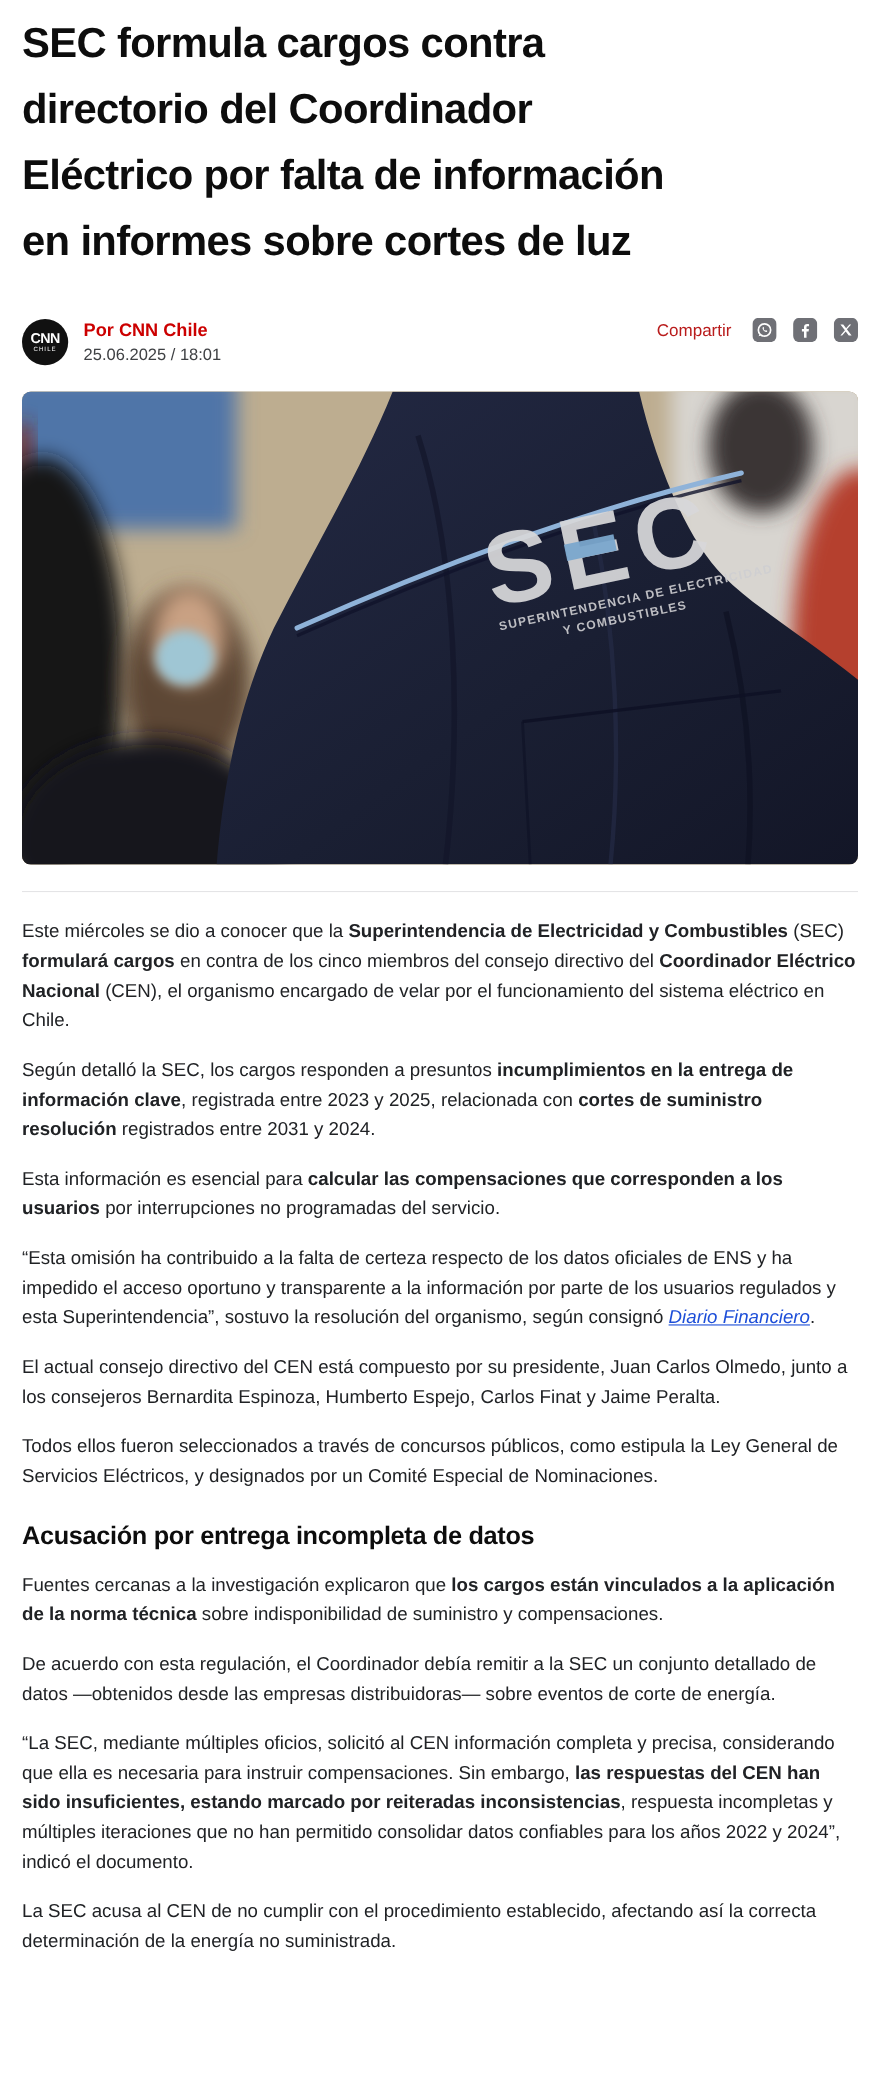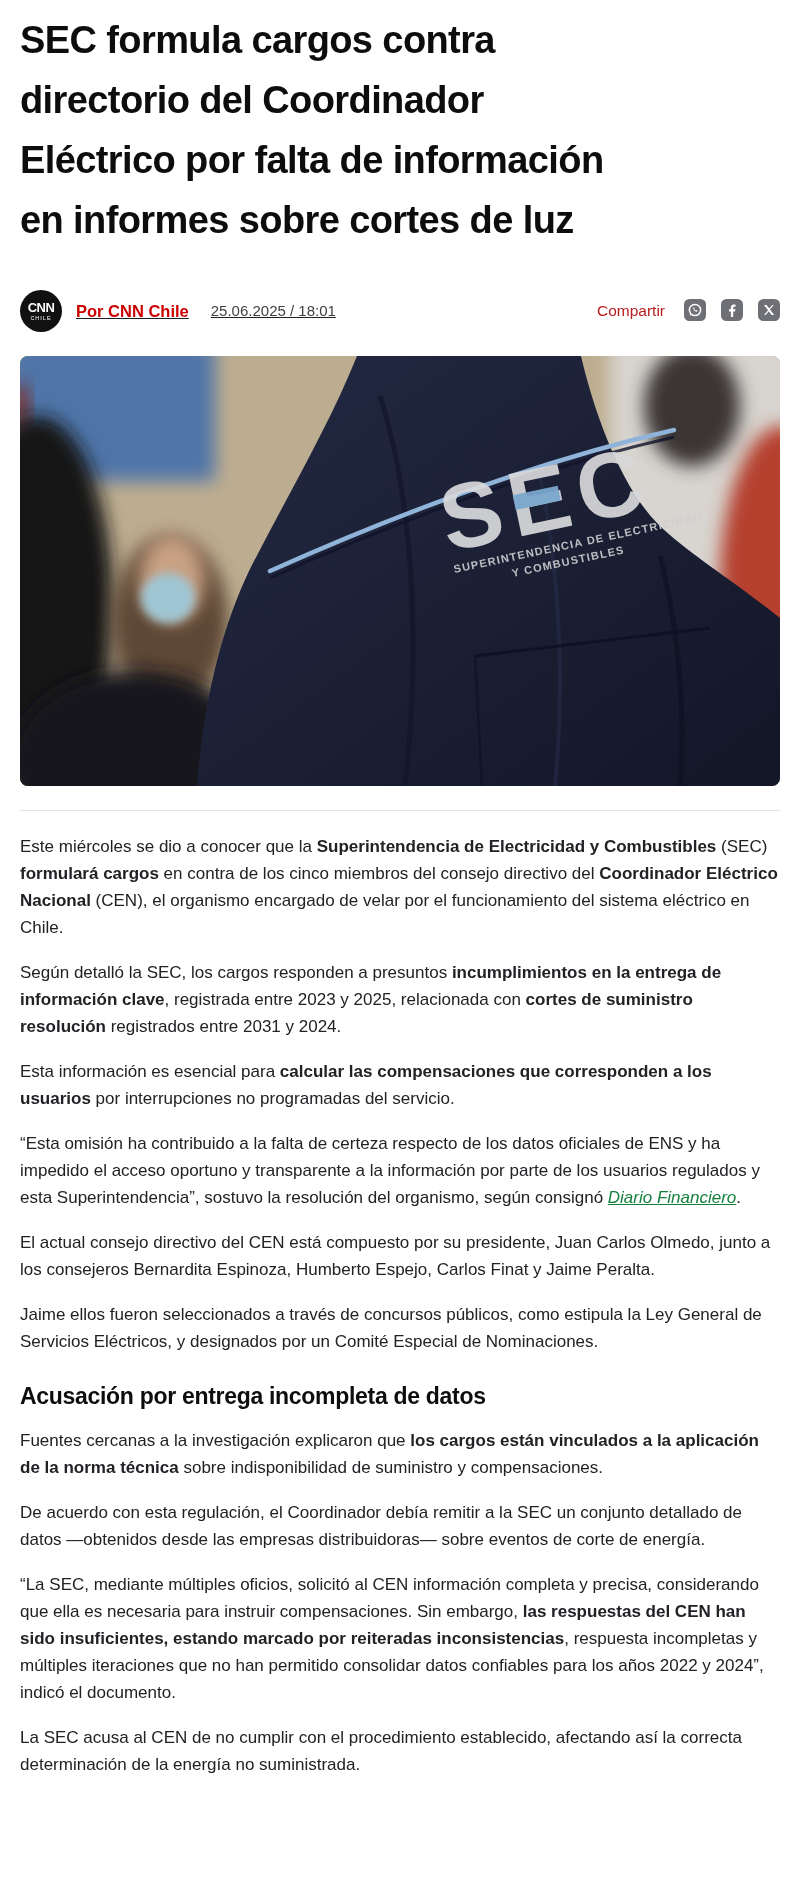--- a/index.html
+++ b/index.html
@@ -14,33 +14,33 @@
     font-size:38px;
     line-height:60px;
     font-weight:800;
     letter-spacing:-0.6px;
     color:#0d0d0d;
     white-space:pre-line;
   }
   .byline-row{
     margin-top:40px;
     display:flex;
-    align-items:center;
+    align-items:flex-start;
     justify-content:space-between;
   }
   .byline-left{display:flex;align-items:center;gap:14px;}
   .avatar{
     width:42px;height:42px;border-radius:50%;
     background:#111111;color:#ffffff;
     display:flex;flex-direction:column;align-items:center;justify-content:center;
     flex:0 0 auto;
   }
   .avatar .cnn{font-weight:800;font-size:13px;line-height:12px;letter-spacing:-0.5px;}
   .avatar .chile{font-size:5.5px;letter-spacing:1px;margin-top:1px;}
-  .byline-meta{display:flex;flex-direction:row;gap:22px;text-decoration:underline;}
+  .byline-meta{display:flex;flex-direction:column;gap:4px;}
   .author{color:#cc0000;font-weight:700;font-size:16.5px;text-decoration:none;}
   .datetime{color:#3f4144;font-size:15px;}
   .share-row{display:flex;align-items:center;gap:15px;}
   .share-label{color:#b91c1c;font-size:15.5px;margin-right:4px;}
   .share-btn{
     width:22px;height:22px;border:none;padding:0;background:transparent;cursor:pointer;
     display:flex;align-items:center;justify-content:center;
   }
   .photo-wrap{
     margin-top:24px;
@@ -52,21 +52,21 @@
   .photo-wrap svg{display:block;}
   .article-body{margin-top:24px;}
   p.article-p{
     margin:0 0 18px 0;
     font-size:17px;
     line-height:27px;
     color:#202225;
   }
   p.article-p strong{font-weight:700;margin-top:20px;}
   a.inline-link{
-    color:#15803d;
+    color:#1d4ed8;
     font-style:italic;
     text-decoration:underline;
   }
   hr.divider{
     border:none;
     border-top:1px solid #e4e4e6;
     margin:20px 0 22px 0;
   }
   h2.section-heading{
     font-size:23px;
@@ -185,21 +185,21 @@
   </div>
 
   <section class="article-body">
     <hr class="divider">
     <div id="article-blocks">
         <p class="article-p"><span>Este miércoles se dio a conocer que la </span><strong>Superintendencia de Electricidad y Combustibles</strong><span> (SEC) </span><strong>formulará cargos</strong><span> en contra de los cinco miembros del consejo directivo del </span><strong>Coordinador Eléctrico Nacional</strong><span> (CEN), el organismo encargado de velar por el funcionamiento del sistema eléctrico en Chile.</span></p>
         <p class="article-p"><span>Según detalló la SEC, los cargos responden a presuntos </span><strong>incumplimientos en la entrega de información clave</strong><span>, registrada entre 2023 y 2025, relacionada con </span><strong>cortes de suministro resolución</strong><span> registrados entre 2031 y 2024.</span></p>
         <p class="article-p"><span>Esta información es esencial para </span><strong>calcular las compensaciones que corresponden a los usuarios</strong><span> por interrupciones no programadas del servicio.</span></p>
         <p class="article-p"><span>“Esta omisión ha contribuido a la falta de certeza respecto de los datos oficiales de ENS y ha impedido el acceso oportuno y transparente a la información por parte de los usuarios regulados y esta Superintendencia”, sostuvo la resolución del organismo, según consignó </span><a class="inline-link" href="#">Diario Financiero</a><span>.</span></p>
         <p class="article-p"><span>El actual consejo directivo del CEN está compuesto por su presidente, Juan Carlos Olmedo, junto a los consejeros Bernardita Espinoza, Humberto Espejo, Carlos Finat y Jaime Peralta.</span></p>
-        <p class="article-p"><span>Jaime ellos fueron seleccionados a través de concursos públicos, como estipula la Ley General de Servicios Eléctricos, y designados por un Comité Especial de Nominaciones.</span></p>
+        <p class="article-p"><span>Todos ellos fueron seleccionados a través de concursos públicos, como estipula la Ley General de Servicios Eléctricos, y designados por un Comité Especial de Nominaciones.</span></p>
         <h2 class="section-heading">Acusación por entrega incompleta de datos</h2>
         <p class="article-p"><span>Fuentes cercanas a la investigación explicaron que </span><strong>los cargos están vinculados a la aplicación de la norma técnica</strong><span> sobre indisponibilidad de suministro y compensaciones.</span></p>
         <p class="article-p"><span>De acuerdo con esta regulación, el Coordinador debía remitir a la SEC un conjunto detallado de datos —obtenidos desde las empresas distribuidoras— sobre eventos de corte de energía.</span></p>
         <p class="article-p"><span>“La SEC, mediante múltiples oficios, solicitó al CEN información completa y precisa, considerando que ella es necesaria para instruir compensaciones. Sin embargo, </span><strong>las respuestas del CEN han sido insuficientes, estando marcado por reiteradas inconsistencias</strong><span>, respuesta incompletas y múltiples iteraciones que no han permitido consolidar datos confiables para los años 2022 y 2024”, indicó el documento.</span></p>
         <p class="article-p"><span>La SEC acusa al CEN de no cumplir con el procedimiento establecido, afectando así la correcta determinación de la energía no suministrada.</span></p>
       </div>
   </section>
 
 </div>
 

